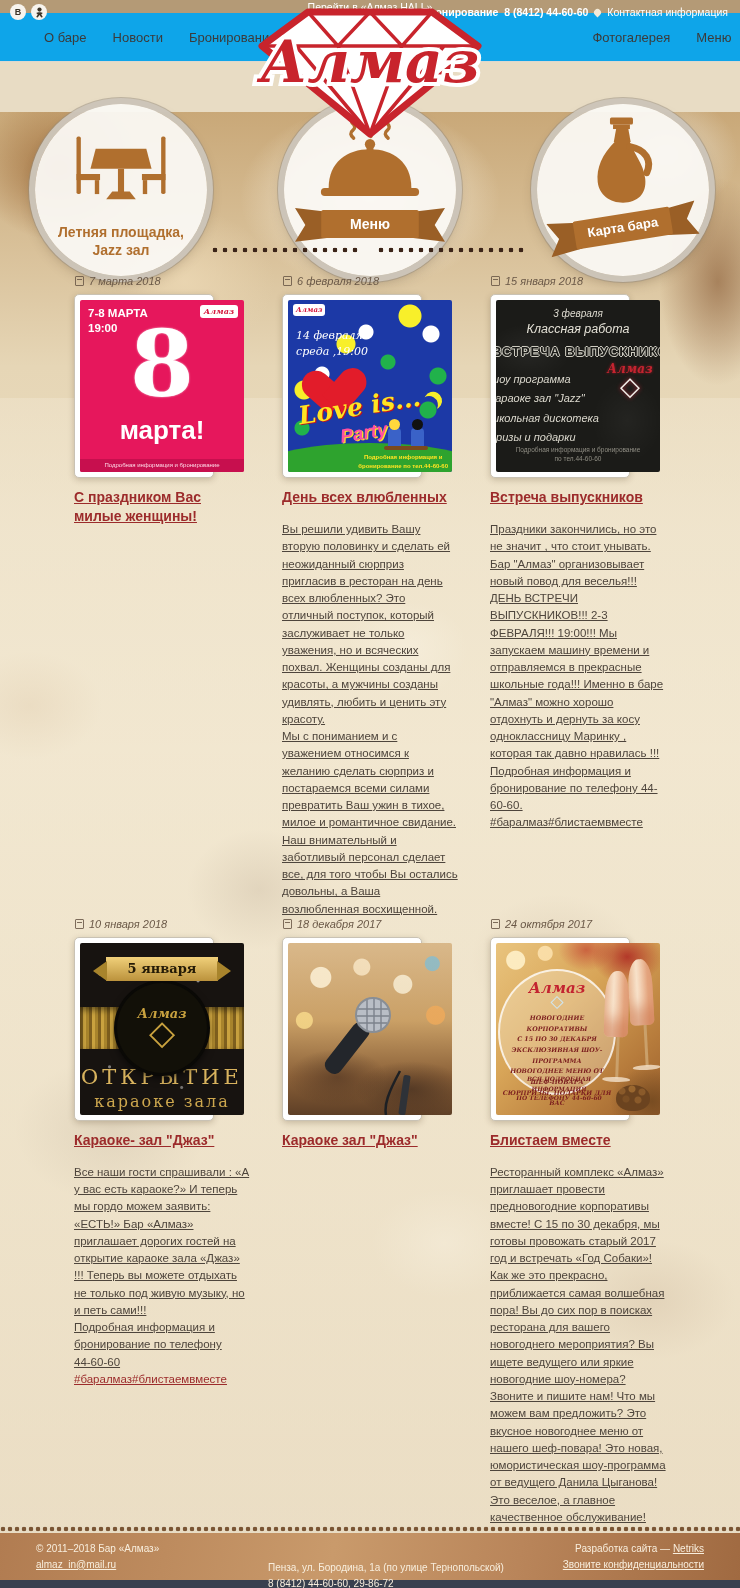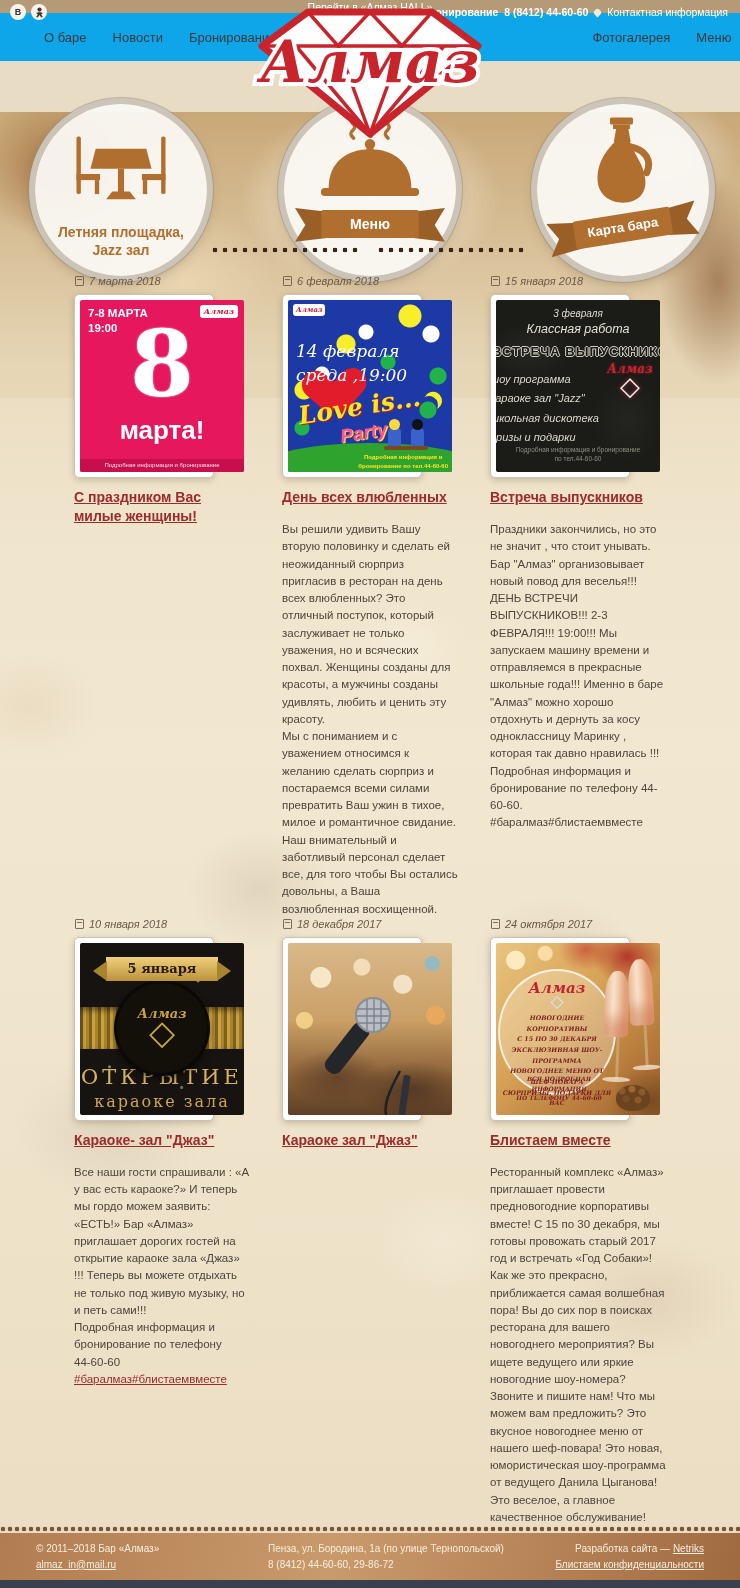--- a/index.html
+++ b/index.html
@@ -72,21 +72,21 @@
   .news-row.r1{min-height:490px;}
   .cell{display:flex;flex-direction:column;align-items:flex-start;}
   .date-row{display:flex;align-items:center;gap:5px;margin:0 0 7px 1px;color:#6a5847;font-style:italic;font-size:11px;}
   .cal{width:9px;height:10px;border:1px solid #6a5847;border-radius:1px;position:relative;opacity:.85;}
   .cal::before{content:"";position:absolute;left:1px;right:1px;top:2px;border-top:1px solid #6a5847;}
   .imgcard{width:140px;height:184px;background:#fff;border:1px solid #c9c2b4;border-radius:5px;
     padding:5px;box-shadow:0 2px 6px rgba(80,60,30,.25);cursor:pointer;flex:0 0 auto;}
   .poster{position:relative;width:164px;height:172px;overflow:hidden;border-radius:2px;}
   .titlelink{margin:10px 0 0;color:#9c2b2b;font-weight:bold;font-size:14px;line-height:1.35;
     text-decoration:underline;cursor:pointer;}
-  .bodytext{margin:14px 0 0;color:#4e453c;font-size:11.5px;line-height:1.5;white-space:pre-line;}
+  .bodytext{margin:14px 0 0;color:#4e453c;font-size:11.5px;line-height:1.5;white-space:pre-line;text-decoration:underline;}
   .hashtag{color:#9c2b2b;font-size:11.5px;text-decoration:underline;cursor:pointer;}
   
   .p1{background:#e6175c;color:#fff;}
   .p1-dt{position:absolute;left:8px;top:6px;font-weight:bold;font-size:11.5px;line-height:1.3;}
   .p1-logo{position:absolute;right:6px;top:5px;background:#fff;border-radius:3px;padding:1px 4px 2px;
     color:#d4173c;font-style:italic;font-weight:bold;font-size:8px;font-family:"DejaVu Serif",serif;}
   .p1-big{position:absolute;left:0;right:0;top:18px;text-align:center;font-family:"DejaVu Serif",serif;
     font-size:92px;font-weight:bold;line-height:1;color:#fff;text-shadow:0 0 2px rgba(255,255,255,.8);}
   .p1-cap{position:absolute;left:0;right:0;bottom:26px;text-align:center;font-size:26px;font-weight:bold;}
   .p1-foot{position:absolute;left:0;right:0;bottom:0;height:13px;background:#c70f4e;
@@ -100,22 +100,22 @@
       radial-gradient(circle 8px at 150px 76px,#21b24b 8px,transparent 9px),
       radial-gradient(circle 7px at 100px 62px,#21b24b 7px,transparent 8px),
       radial-gradient(circle 9px at 16px 90px,#f8ef2a 9px,transparent 10px),
       radial-gradient(circle 7px at 34px 74px,#fff 7px,transparent 8px),
       radial-gradient(circle 8px at 140px 110px,#21b24b 8px,transparent 9px),
       radial-gradient(circle 7px at 14px 128px,#21b24b 7px,transparent 8px),
       #1c39a6;color:#fff;}
   .p2::after{content:"";position:absolute;left:-20%;right:-20%;bottom:-26px;height:55px;border-radius:50%;background:#2ea32e;}
   .p2-logo{position:absolute;left:5px;top:4px;background:#fff;border-radius:3px;padding:1px 3px 2px;
     color:#d4173c;font-style:italic;font-weight:bold;font-size:7px;font-family:"DejaVu Serif",serif;z-index:2;}
-  .p2-dt{position:absolute;left:8px;top:40px;font-family:"DejaVu Serif",serif;font-style:italic;
-    font-size:17px;line-height:1.4;z-index:2;}
+  .p2-dt{position:absolute;left:8px;top:28px;font-family:"DejaVu Serif",serif;font-style:italic;
+    font-size:11px;line-height:1.4;z-index:2;}
   .heart{position:absolute;left:26px;top:70px;width:56px;height:50px;transform:rotate(-4deg);z-index:1;}
   .heart::before,.heart::after{content:"";position:absolute;top:0;width:28px;height:44px;border-radius:26px 26px 0 0;background:#e21c2a;}
   .heart::before{left:14px;transform:rotate(-45deg);transform-origin:0 100%;}
   .heart::after{left:0;transform:rotate(45deg);transform-origin:100% 100%;}
   .p2-love{position:absolute;left:10px;top:92px;transform:rotate(-9deg);z-index:3;
     color:#ffe422;font-weight:bold;font-style:italic;font-size:25px;font-family:"DejaVu Serif",serif;
     text-shadow:1px 1px 0 #c01020;}
   .p2-party{position:absolute;left:52px;top:122px;transform:rotate(-9deg);z-index:3;
     color:#ff4fa3;font-weight:bold;font-style:italic;font-size:19px;text-shadow:1px 1px 0 #ffe422;}
   .moon{position:absolute;right:14px;top:96px;width:18px;height:18px;border-radius:50%;
@@ -222,21 +222,21 @@
   
   .footer{position:relative;z-index:6;margin-top:auto;flex:0 0 auto;}
   .foot-dots{height:7px;background:
       radial-gradient(circle 2px at 3px 3px,#7a5534 2px,transparent 2.6px) repeat-x;
       background-size:7px 7px;background-color:transparent;}
   .foot-main{height:47px;background:linear-gradient(100deg,#b17c51 0%,#c99a6b 45%,#b9855a 70%,#a06a41 100%);
     color:#f8eedd;font-size:10px;line-height:1.55;display:flex;padding:8px 36px 0;}
   .fc{white-space:nowrap;}
   .fc a{color:#f8eedd;text-decoration:underline;cursor:pointer;}
   .fc1{width:232px;}
-  .fc2{flex:1 1 auto;}
+  .fc2{flex:1 1 auto;margin-top:19px;}
   .fc3{text-align:right;}
   .bottom-strip{height:8px;background:#39404f;}
 </style>
 </head>
 <body>
 
 <div class="page">
   <div class="bg"></div>
   <div class="bg-fade"></div>
 
@@ -535,18 +535,18 @@
         <div><a>almaz_in@mail.ru</a></div>
       </div>
       <div class="fc fc2">
         <div>Пенза, ул. Бородина, 1а (по улице Тернопольской)</div>
         <div>8 (8412) 44-60-60, 29-86-72</div>
       </div>
       <div class="fc fc3">
         <div>
           <span>Разработка сайта — </span><a>Netriks</a>
         </div>
-        <div><a>Блистаем конфиденциальности</a></div>
+        <div><a>Звоните конфиденциальности</a></div>
       </div>
     </div>
     <div class="bottom-strip"></div>
   </div>
 </div>
 
 </body></html>

